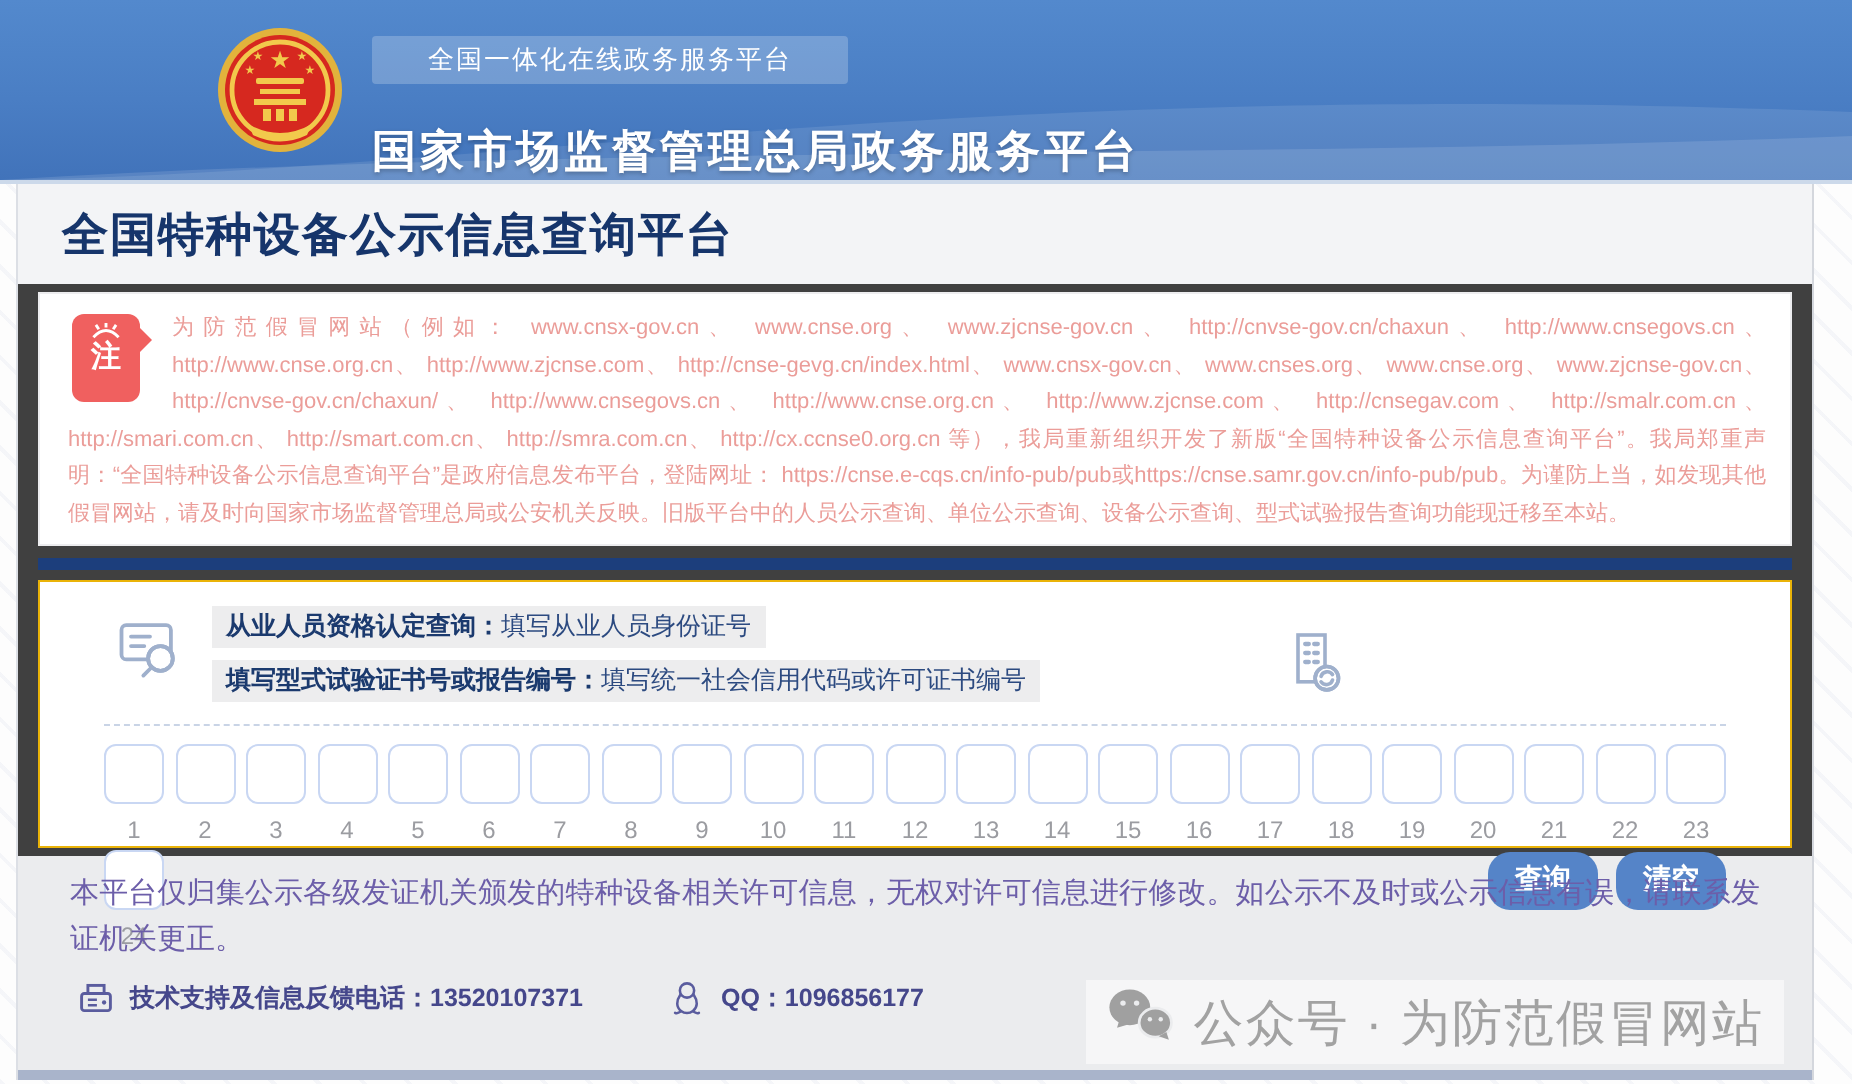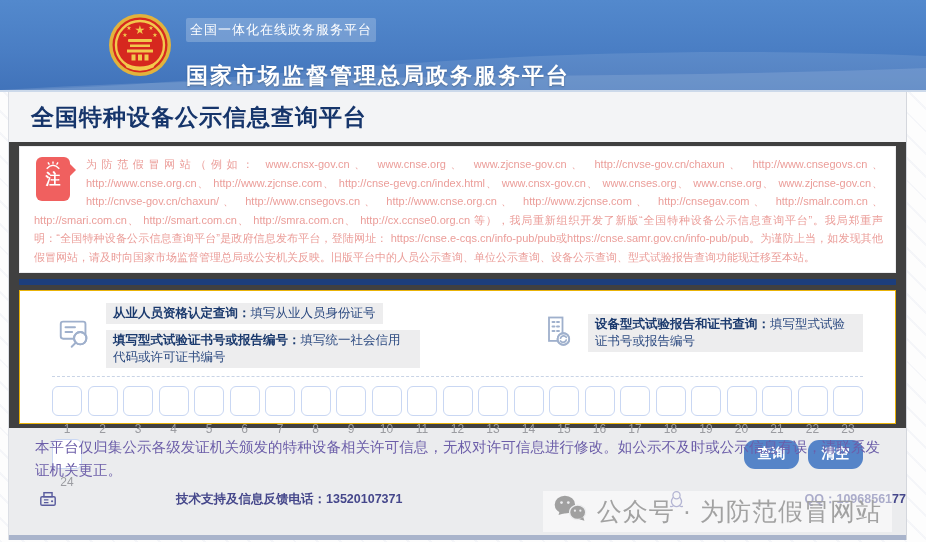--- a/index.html
+++ b/index.html
@@ -13,21 +13,21 @@
   
   .site-header {
     position:relative; height:92px; width:926px;
     background:linear-gradient(180deg,#5389cd 0%, #4a7ec4 55%, #4173ba 100%);
     border-bottom:2px solid #ccd9ea; overflow:hidden;
   }
   .hdr-waves { position:absolute; right:0; bottom:0; width:100%; height:62px; }
   .emblem { position:absolute; left:108px; top:13px; width:64px; height:64px; }
   .hdr-text { position:absolute; left:186px; top:18px; }
   .hdr-badge {
-    display:inline-block; padding:3px 4px; font-size:13px; color:#fff;
+    display:inline-block; padding:3px 28px; font-size:13px; color:#fff;
     background:rgba(255,255,255,0.22); border-radius:2px; letter-spacing:1px;
   }
   .hdr-title {
     margin-top:19px; font-size:22px; font-weight:bold; color:#fff;
     letter-spacing:2px; text-shadow:0 1px 2px rgba(0,0,0,0.25);
   }
   
   .frame {
     position:relative; margin:0 19px 0 8px; width:899px; height:448px;
     background:#404040; border-left:1px solid #dcdfe5; border-right:1px solid #d4d7dd;
@@ -86,21 +86,21 @@
     font-family:"Liberation Sans","DejaVu Sans",sans-serif;
   }
   
   .bottom-strip { margin-top:4px; background:#ebecee; height:110px; padding-top:8px; }
   .purple-notice {
     margin:0 26px; color:#6c5ea9; font-weight:normal; font-size:14.5px; line-height:23px;
     text-align:justify;
   }
   .footer-row {
     display:flex; align-items:center; padding:8px 0 0 30px;
-    color:#45478b; font-weight:bold; font-size:12.5px;justify-content:space-between;
+    color:#45478b; font-weight:bold; font-size:12.5px;
   }
   .footer-row .ficon { margin-right:8px; display:flex; align-items:center; }
   .footer-sep { width:44px; }
   .bottom-band { position:absolute; left:0; bottom:0; width:100%; height:5px; background:#a9b4cb; }
   .watermark {
     position:absolute; right:14px; bottom:8px; display:flex; align-items:center; gap:10px;
     color:#a2a2a2; font-size:25px; background:rgba(255,255,255,0.55); padding:3px 10px;
     letter-spacing:1px;
   }
 </style>
@@ -180,23 +180,20 @@
       <div class="query-group right">
         <span class="qicon">
           <svg viewBox="0 0 40 40" width="36" height="36" fill="none" stroke="#9FB0CC" stroke-width="2" stroke-linecap="round">
             <rect x="10" y="5" width="15" height="26"></rect>
             <path d="M14 10 h2 M19 10 h2 M14 15 h2 M19 15 h2 M14 20 h2 M19 20 h2" stroke-width="2.4"></path>
             <circle cx="26" cy="29" r="6.5" fill="#fff"></circle>
             <circle cx="26" cy="29" r="6.5"></circle>
             <path d="M22.8 28 a3.6 3.6 0 0 1 6.4 -1 M29.2 30 a3.6 3.6 0 0 1 -6.4 1"></path>
           </svg>
         </span>
-        <div class="query-line">
-          <b>设备型式试验报告和证书查询：</b><span>填写型式试验证书号或报告编号</span>
-        </div>
       </div>
     </div>
 
     <div class="dashed-sep"></div>
 
     <div class="boxes-row">
         <div class="cell">
           <input type="text" maxlength="1" class="code-box" style="">
           <div class="cell-num">1</div>
         </div>

